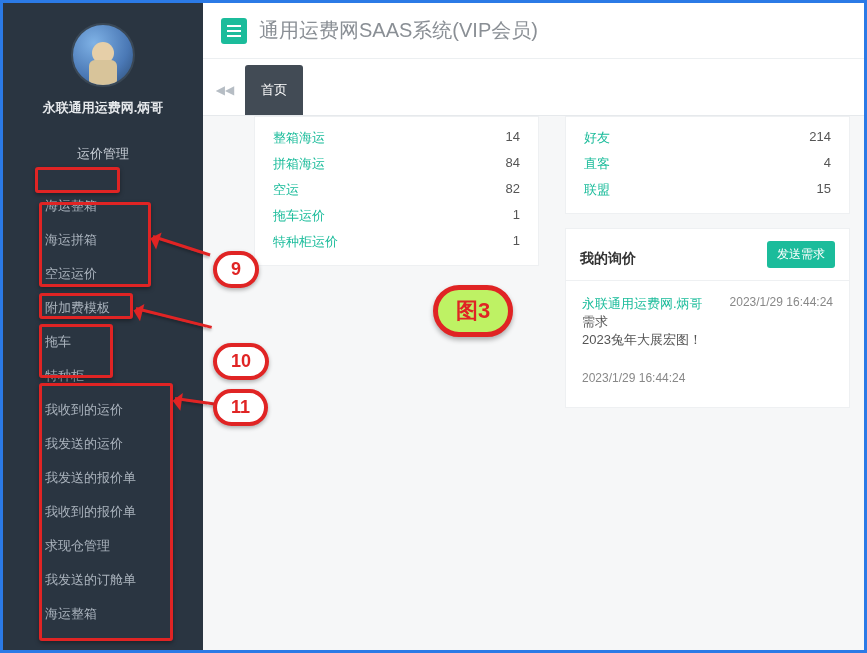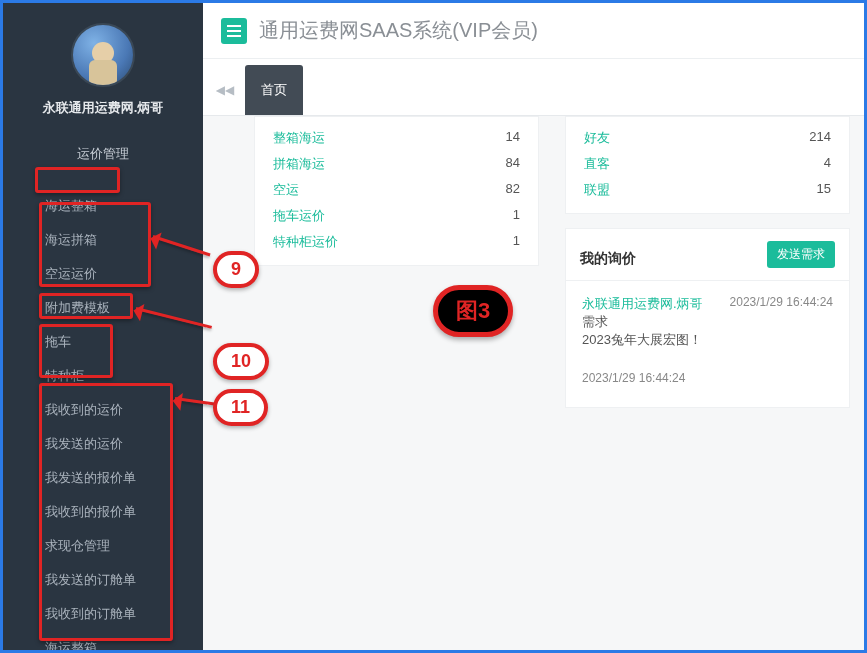--- a/index.html
+++ b/index.html
@@ -115,21 +115,21 @@
     content:""; position:absolute; left:-2px; top:-8px; width:0; height:0;
     border:9px solid transparent; border-right-color:#e02424; border-left:none;
   }
   .badge {
     position:absolute; background:#fff; border:4px solid #e02424; border-radius:22px;
     padding:4px 14px; font-size:18px; font-weight:700; color:#e02424;
     box-shadow:0 2px 4px rgba(0,0,0,.3); pointer-events:none;
     display:flex; align-items:center; justify-content:center;
   }
   .big-badge {
-    position:absolute; background:#000000; border:5px solid #e02424; border-radius:30px;
+    position:absolute; background:#bef264; border:5px solid #e02424; border-radius:30px;
     padding:6px 18px; font-size:22px; font-weight:700; color:#e02424;
     box-shadow:0 3px 5px rgba(0,0,0,.3);
     pointer-events:none;
   }
 </style>
 </head>
 <body>
 
 <div class="app">
 
@@ -149,21 +149,20 @@
       <div class="sub-item">空运运价</div>
       <div class="sub-item">附加费模板</div>
       <div class="sub-item">拖车</div>
       <div class="sub-item">特种柜</div>
       <div class="sub-item">我收到的运价</div>
       <div class="sub-item">我发送的运价</div>
       <div class="sub-item">我发送的报价单</div>
       <div class="sub-item">我收到的报价单</div>
       <div class="sub-item">求现仓管理</div>
       <div class="sub-item">我发送的订舱单</div>
-      <div class="sub-item">我收到的订舱单</div>
       <div class="sub-item">海运整箱</div>
 
     </div>
   </nav>
 
   <section class="main">
     <div class="header">
       <div class="ham">
           <span></span>
           <span></span>

